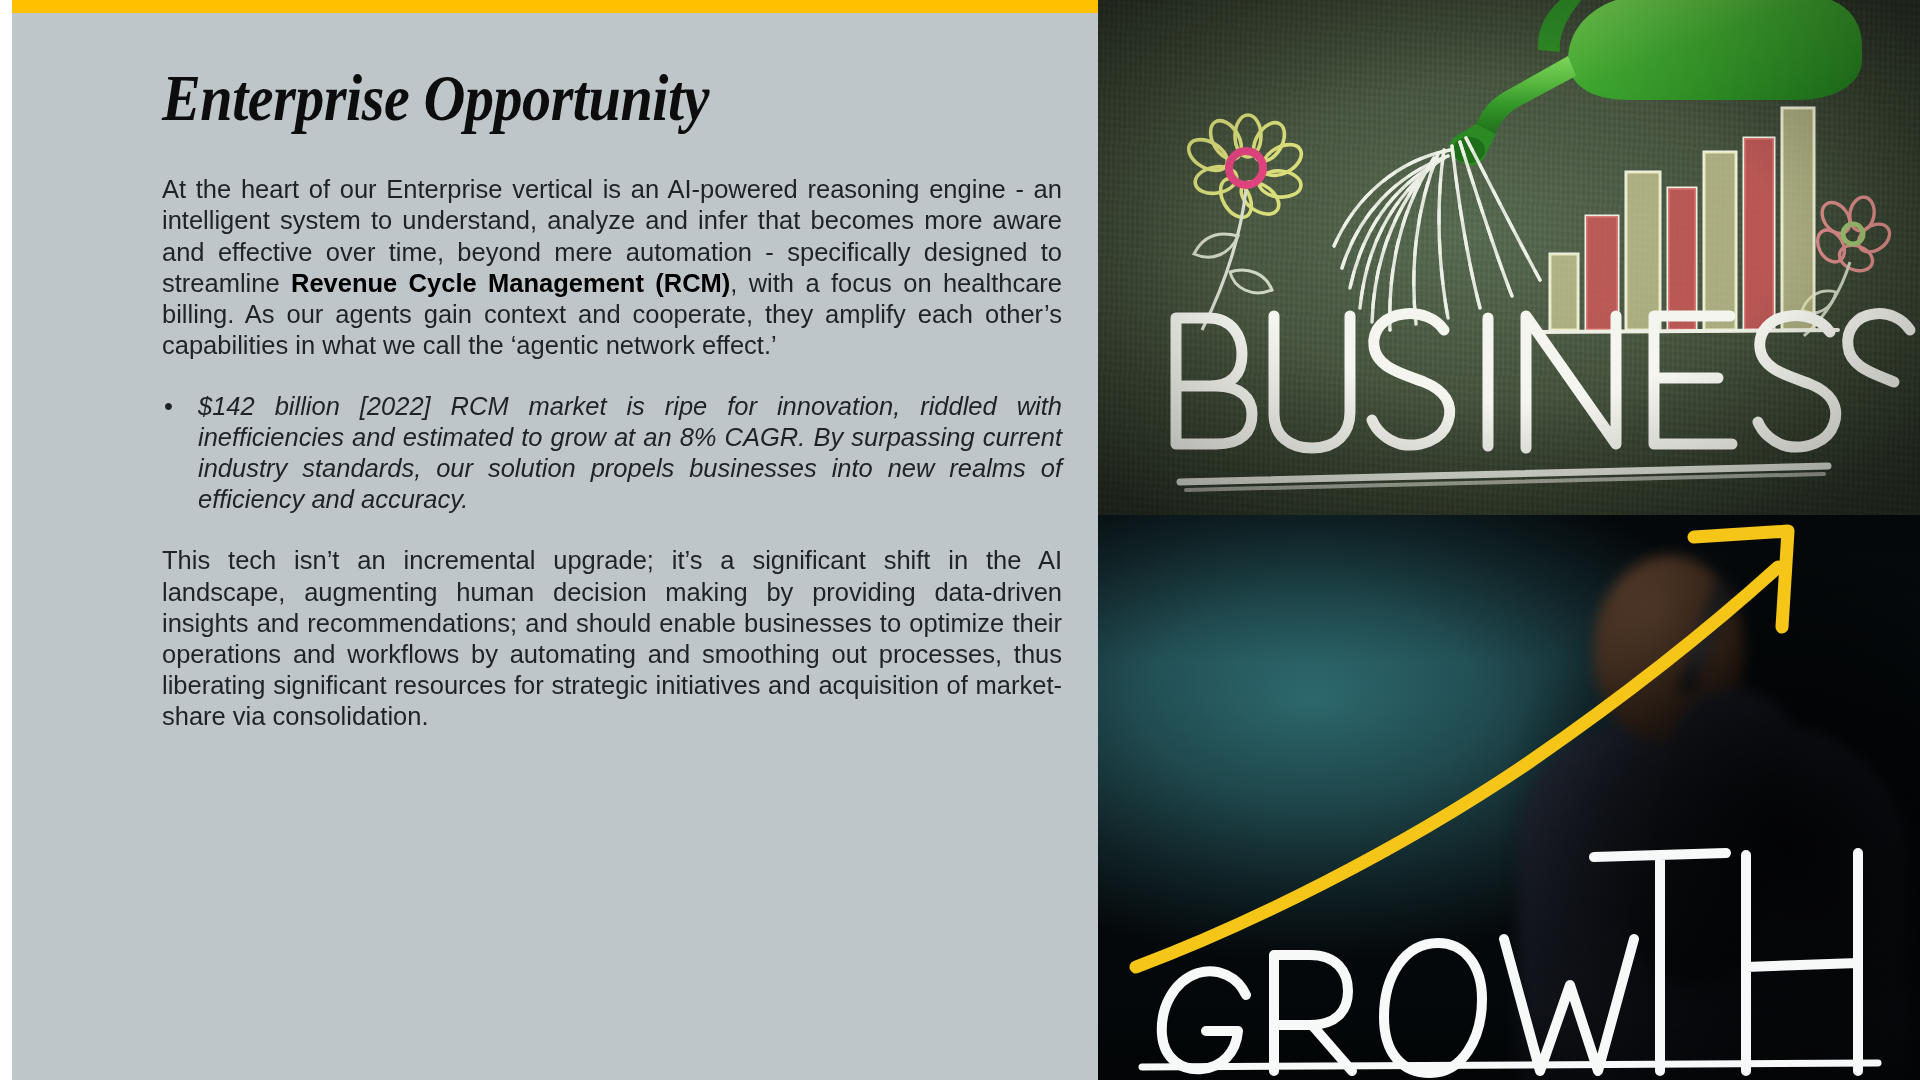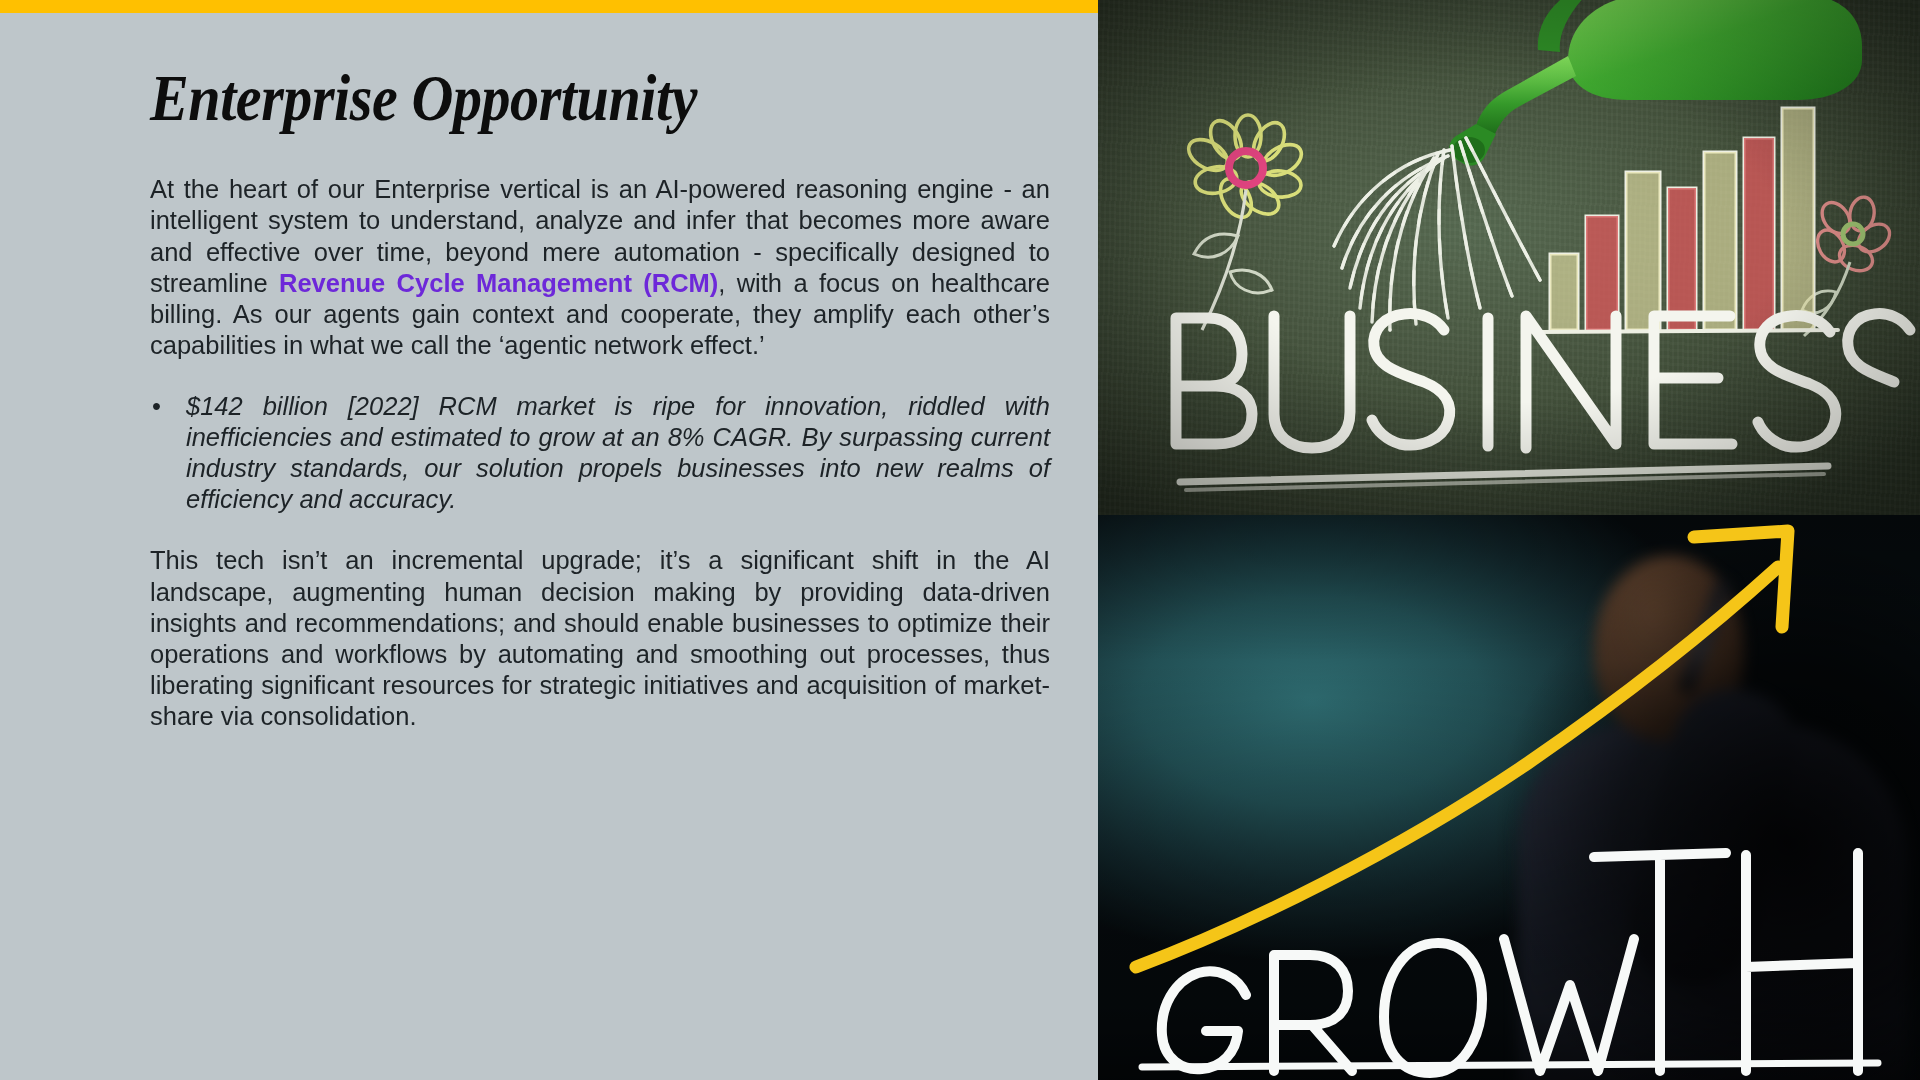--- a/index.html
+++ b/index.html
@@ -16,21 +16,21 @@
   .slide {
     position: relative;
     width: 1920px;
     height: 1080px;
     background: #ffffff;
   }
 
   
   .left-panel {
     position: absolute;
-    left: 0;
+    left: 12px;
     top: 0;
     width: 1098px;
     height: 1080px;
     background: #bec6ca;
   }
   .accent-bar {
     position: absolute;
     left: 0;
     top: 0;
     width: 1098px;
@@ -64,21 +64,21 @@
   }
   p.para {
     margin: 0 0 30px 0;
     font-size: 25.5px;
     line-height: 1.22;
     color: #1d2327;
     text-align: justify;
     text-justify: inter-word;
     font-family: "Liberation Sans", sans-serif;
   }
-  p.para b { font-weight: bold; color: #6d28d9; }
+  p.para b { font-weight: bold; color: #000000; }
   p.para.bold-para {
     font-weight: bold;
     color: #141719;
     margin-bottom: 0;
   }
 
   ul.bullets {
     margin: 0 0 30px 0;
     padding: 0;
     list-style: none;

